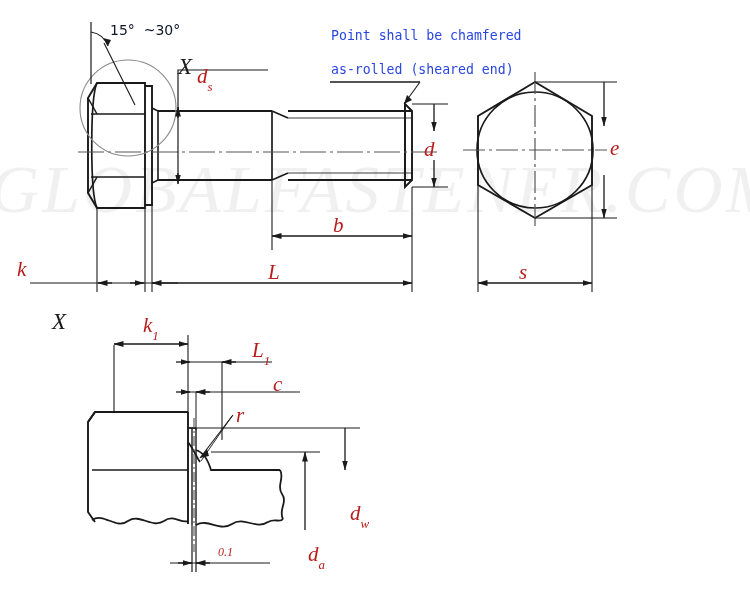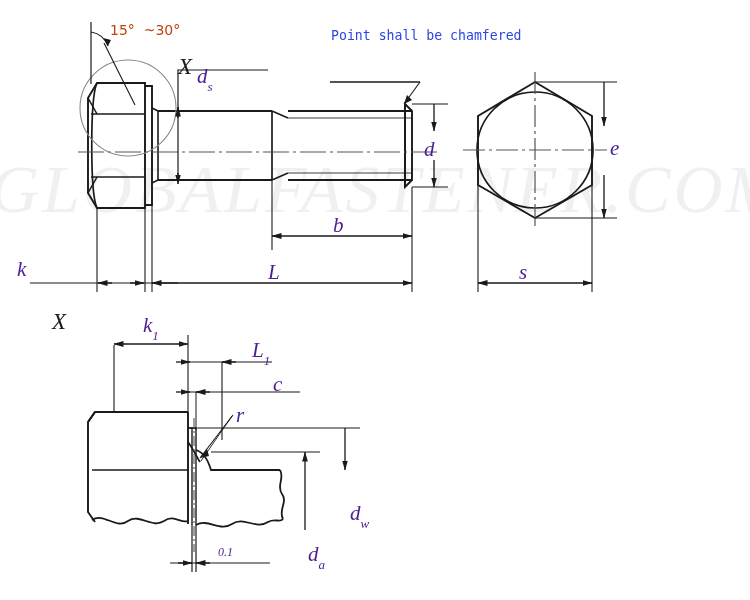--- a/index.html
+++ b/index.html
@@ -13,21 +13,21 @@
   }
   #sheet{
     position:absolute;left:0;top:0;width:750px;height:600px;
   }
   svg.draw{
     position:absolute;left:0;top:0;width:750px;height:600px;
     overflow:visible;
   }
   .lbl{
     position:absolute;
-    color:#4c1d95;
+    color:#b91c1c;
     font-family:"Liberation Serif", serif;
     font-style:italic;
     font-size:21px;
     white-space:nowrap;
     line-height:1;
     user-select:none;
   }
   .lbl .sub{
     font-size:13px;
     font-style:italic;
@@ -47,21 +47,21 @@
     font-size:13.2px;
     font-style:normal;
     letter-spacing:0px;
     white-space:pre;
     line-height:17px;
     user-select:none;
     text-align:right;
   }
   .angle{
     position:absolute;
-    color:#c2410c;
+    color:#0f172a;
     font-family:"DejaVu Sans", sans-serif;
     font-size:14px;
     font-style:normal;
     white-space:pre;
     user-select:none;
   }
   .dim-small{
     font-size:12px;
   }
   .watermark{
@@ -287,20 +287,21 @@
         <line x1="210" y1="563" x2="196" y2="563" stroke-width="1.3" marker-end="url(#arrR)"></line>
         <line x1="192" y1="525" x2="192" y2="572" stroke-width="1.2"></line>
         <line x1="196" y1="525" x2="196" y2="572" stroke-width="1.2"></line>
       </g>
     </g>
   </svg>
 
   <div class="angle" style="left:110px;top:22px;">15°  ~30°</div>
 
   <div class="mono" style="left:331px;top:27px;">Point shall be chamfered</div>
+  <div class="mono" style="left:331px;top:61px;">as-rolled (sheared end)</div>
 
   <div class="lbl lbl-black" style="left:178px;top:55px;">X</div>
 
   <div class="lbl" style="left:197px;top:66px;"><span>d</span><span class="sub">s</span></div>
 
   <div class="lbl" style="left:424px;top:139px;">d</div>
 
   <div class="lbl" style="left:333px;top:215px;">b</div>
 
   <div class="lbl" style="left:268px;top:262px;">L</div>

